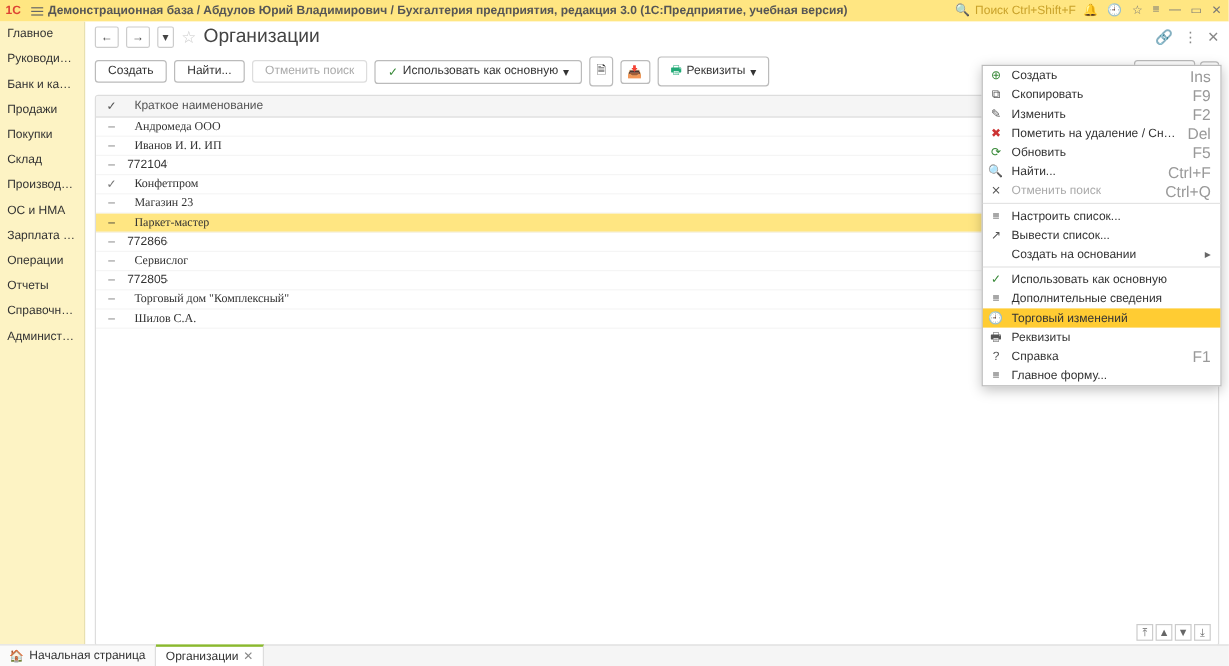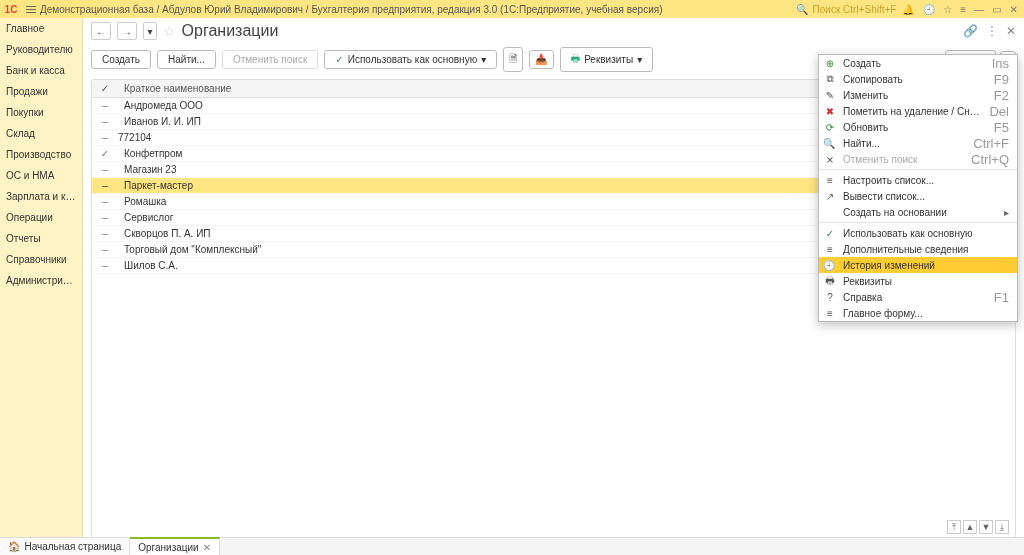--- a/index.html
+++ b/index.html
@@ -3,30 +3,30 @@
 <meta charset="utf-8">
 <style>
   * { box-sizing: border-box; margin: 0; padding: 0; font-family: Arial, sans-serif; }
   html, body { width: 1024px; height: 555px; overflow: hidden; background: #fff; }
 
   
   .titlebar { height: 18px; background: #ffe682; display: flex; align-items: center; font-size: 10px; color: #333; }
   .titlebar .logo { width: 22px; height: 32px; display:flex;align-items:center;justify-content:center;color:#d43; font-weight:bold;}
   .titlebar .burger { width: 18px; display:flex;flex-direction:column;gap:2px;align-items:center;justify-content:center;cursor:pointer;}
   .titlebar .burger span{display:block;width:10px;height:1px;background:#666;}
-  .titlebar .crumbs { flex: 0 0 auto; white-space: nowrap; overflow: hidden; text-overflow: ellipsis; color:#555;}
+  .titlebar .crumbs { flex: 0 0 auto; white-space: nowrap; overflow: hidden; text-overflow: ellipsis; color:#555;font-weight:bold;}
   .titlebar .spacer { flex:1; }
   .titlebar .search { display:flex;align-items:center;color:#c9a22a;gap:4px;}
   .titlebar .winicons { display:flex;gap:8px;padding:0 6px;color:#777;}
   .titlebar .winicons span{cursor:pointer;}
 
   .body-wrap { display:flex; height: 519px; }
 
   
-  .sidebar { width: 82px; background:#fdf3c4; height:100%; overflow:hidden;}
+  .sidebar { width: 70px; background:#fdf3c4; height:100%; overflow:hidden;}
   .sidebar .item { font-size:10px; color:#333; padding:5px 6px; cursor:pointer; white-space:nowrap; overflow:hidden;text-overflow:ellipsis;}
 
   
   .main { flex:1; position:relative; background:#fff; border-left:1px solid #e8e0b0;}
   .page-head { display:flex; align-items:center; gap:6px; padding:4px 8px; }
   .navbtn { width:20px;height:18px;border:1px solid #ccc;background:#fff;display:flex;align-items:center;justify-content:center;font-size:10px;color:#444;cursor:pointer;border-radius:2px;}
   .navbtn.small{width:14px;}
   .star{color:#ccc;font-size:14px;}
   .page-title{font-size:16px;color:#444;}
   .page-head .right{margin-left:auto;display:flex;gap:8px;color:#888;font-size:12px;}
@@ -42,21 +42,21 @@
 
   
   .table-wrap{margin:4px 8px 0 8px;border:1px solid #ddd;border-radius:3px;overflow:hidden;height:460px;position:relative;background:#fff;}
   .thead{display:flex;background:#f5f5f5;border-bottom:1px solid #ddd;font-size:10px;color:#555;height:18px;align-items:center;}
   .thead .c1{width:26px;}
   .thead .c2{flex:1;padding-left:6px;display:flex;gap:4px;}
   .thead .c3{width:34px;text-align:right;padding-right:6px;}
   .thead .sort{margin-left:auto;color:#777;margin-right:4px;}
   .row{display:flex;font-size:10px;height:16px;align-items:center;color:#333;border-bottom:1px solid #f5f5f5;}
   .row .c1{width:26px;display:flex;justify-content:center;color:#777;}
-  .row .c2{flex:1;padding-left:6px;white-space:nowrap;overflow:hidden;text-overflow:ellipsis;}
+  .row .c2{flex:1;padding-left:6px;white-space:nowrap;overflow:hidden;text-overflow:ellipsis;font-family:Liberation Serif, serif;}
   .row .c3{width:34px;text-align:right;padding-right:6px;white-space:nowrap;overflow:hidden;}
   .row.selected{background:#ffe682;}
   .row.selected .c1{color:#333;}
 
   .table-footer{position:absolute;bottom:4px;right:6px;display:flex;gap:2px;}
   .table-footer .sq{width:14px;height:14px;border:1px solid #ccc;font-size:9px;display:flex;align-items:center;justify-content:center;color:#666;cursor:pointer;background:#fff;}
 
   
   .menu{position:absolute;top:36px;right:6px;width:200px;background:#fff;border:1px solid #bbb;box-shadow:0 3px 10px rgba(0,0,0,.25);font-size:10px;z-index:50;}
   .menu .mi{display:flex;align-items:center;height:16px;padding:0 8px 0 4px;gap:6px;color:#333;cursor:pointer;}
@@ -191,31 +191,29 @@
             <div class="c2">Магазин 23</div>
             <div class="c3">50232406</div>
           </div>
           <div class="row selected">
             <div class="c1">–</div>
             <div class="c2">Паркет-мастер</div>
             <div class="c3">77890897</div>
           </div>
           <div class="row">
             <div class="c1">–</div>
-            <div class="c2">Ромашка</div>
             <div class="c3">77286687</div>
           </div>
           <div class="row">
             <div class="c1">–</div>
             <div class="c2">Сервислог</div>
             <div class="c3">77100472</div>
           </div>
           <div class="row">
             <div class="c1">–</div>
-            <div class="c2">Скворцов П. А. ИП</div>
             <div class="c3">77280548</div>
           </div>
           <div class="row">
             <div class="c1">–</div>
             <div class="c2">Торговый дом "Комплексный"</div>
             <div class="c3">77052606</div>
           </div>
           <div class="row">
             <div class="c1">–</div>
             <div class="c2">Шилов С.А.</div>
@@ -284,21 +282,21 @@
         <div class="mi">
           <span class="mic" style="color: rgb(58, 138, 58);">✓</span>
           <span class="lbl">Использовать как основную</span>
         </div>
         <div class="mi">
           <span class="mic">≡</span>
           <span class="lbl">Дополнительные сведения</span>
         </div>
         <div class="mi sel">
           <span class="mic">🕘</span>
-          <span class="lbl">История изменений</span>
+          <span class="lbl">Торговый изменений</span>
         </div>
         <div class="mi">
           <span class="mic">🖶</span>
           <span class="lbl">Реквизиты</span>
         </div>
         <div class="mi">
           <span class="mic">?</span>
           <span class="lbl">Справка</span>
           <span class="hotkey">F1</span>
         </div>

